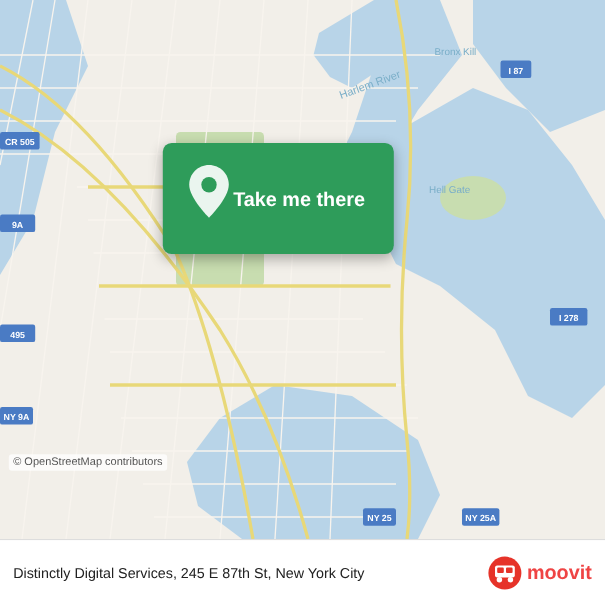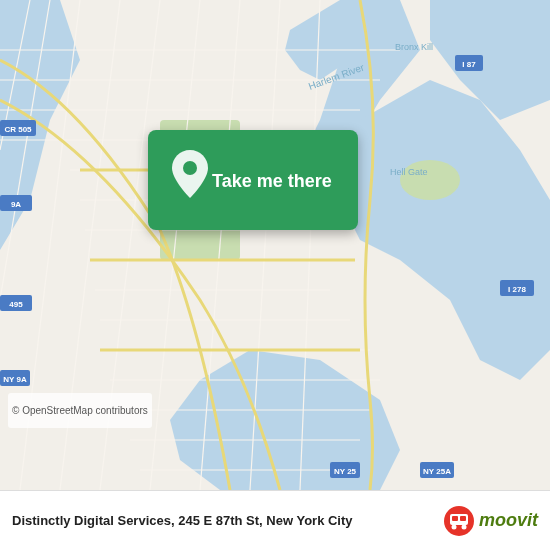--- a/index.html
+++ b/index.html
@@ -63,47 +63,46 @@
       gap: 8px;
     }
 
     #osm-attribution {
       font-size: 10px;
       color: #555;
       position: absolute;
       bottom: 62px;
       left: 8px;
       background: rgba(255,255,255,0.75);
-      padding: 12px 4px;
+      padding: 2px 4px;
       border-radius: 3px;
     }
 
     #destination-text {
       font-size: 13px;
       color: #222;
-      font-weight: 700;
+      font-weight: 400;
       flex: 1;
     }
 
     #moovit-logo {
       display: flex;
       align-items: center;
       gap: 4px;
     }
 
     #moovit-icon {
       width: 32px;
       height: 32px;
     }
 
     #moovit-text {
       font-size: 18px;
       font-weight: 700;
-      color: #4d7c0f;
-      font-style: italic;
+      color: #ef4444;
     }
   </style>
 </head>
 <body>
 
 <div id="map-container">
   
   <svg id="map-svg" viewBox="0 0 550 490" xmlns="http://www.w3.org/2000/svg">
 
     <rect width="550" height="490" fill="#f2efe9"></rect>

